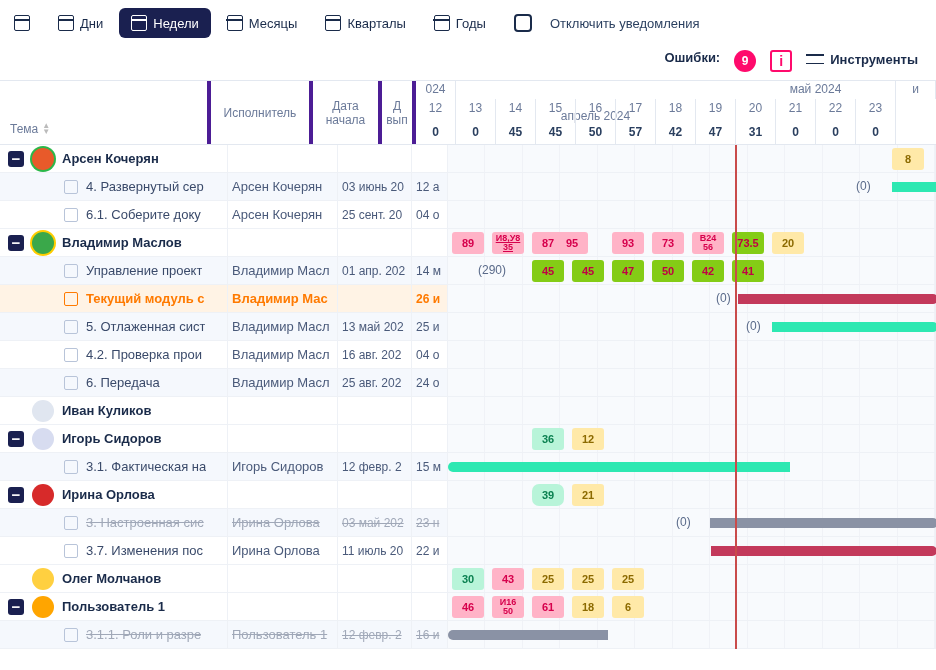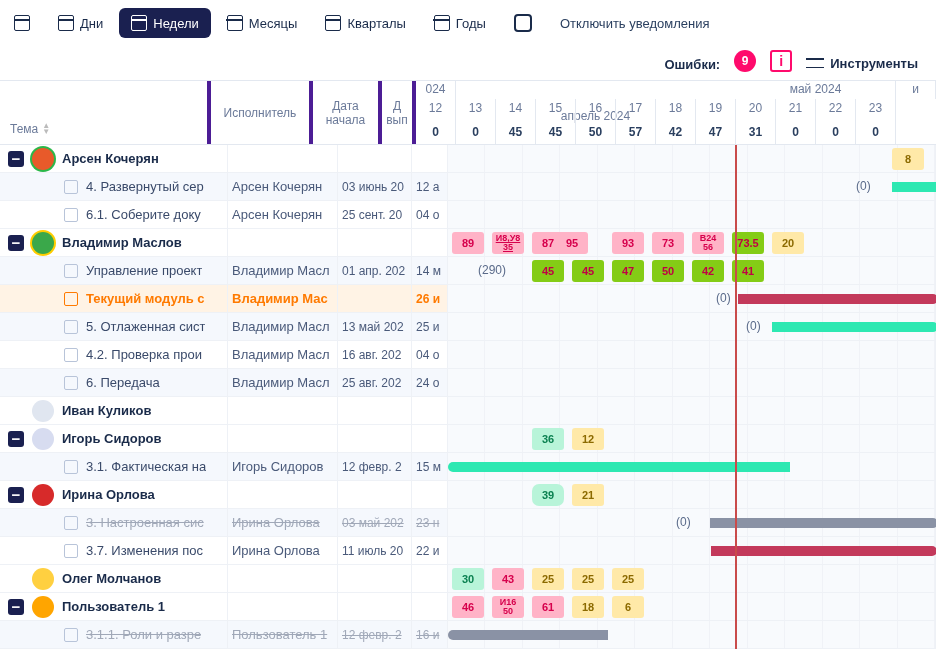--- a/index.html
+++ b/index.html
@@ -4,21 +4,21 @@
 <style>
 *{box-sizing:border-box;margin:0;padding:0;font-family:Arial,sans-serif}
 body{background:#fff;font-size:13px;color:#2a3f5f;width:936px;height:670px;overflow:hidden}
 .toolbar{display:flex;align-items:center;padding:8px 14px;gap:4px}
 .tb-btn{display:flex;align-items:center;gap:6px;padding:7px 12px;border-radius:6px;cursor:pointer;color:#1a2b4a;font-weight:500}
 .tb-btn.active{background:#1a2050;color:#fff}
 .cal-icon{width:16px;height:16px;border:1.5px solid currentColor;border-radius:2px;position:relative}
 .cal-icon::before,.cal-icon::after{content:'';position:absolute;background:currentColor}
 .cal-icon::before{width:16px;height:1.5px;top:3px;left:-1.5px}
 .checkbox-sq{width:18px;height:18px;border:2px solid #1a2b4a;border-radius:4px;margin-left:12px}
-.toolbar-right{display:flex;justify-content:flex-end;align-items:flex-end;gap:14px;padding:4px 18px 8px}
+.toolbar-right{display:flex;justify-content:flex-end;align-items:flex-start;gap:14px;padding:4px 18px 8px}
 .err-label{font-weight:700;color:#1a2b4a}
 .err-badge{background:#ff0a6c;color:#fff;border-radius:50%;width:22px;height:22px;display:inline-flex;align-items:center;justify-content:center;font-weight:700;font-size:12px}
 .info-icon{width:22px;height:22px;border:2px solid #ff0a6c;border-radius:3px;color:#ff0a6c;display:flex;align-items:center;justify-content:center;font-weight:700;font-size:14px}
 .tools-btn{display:flex;align-items:center;gap:6px;font-weight:600;color:#1a2b4a}
 .sliders{width:18px;height:18px;position:relative}
 .sliders::before,.sliders::after{content:'';position:absolute;height:1.5px;background:#1a2b4a;left:0;right:0}
 .sliders::before{top:4px}.sliders::after{bottom:4px}
 .grid-wrap{position:relative;border-top:1px solid #e3e8f0}
 .headers{display:flex;height:64px;border-bottom:1px solid #e3e8f0}
 .hcol{border-right:4px solid #4c1d95;display:flex;flex-direction:column;justify-content:center;align-items:center;color:#6b7a99;font-size:12px;padding:2px 4px;text-align:center}
@@ -95,21 +95,21 @@
     </div>
   <div class="tb-btn">
       <span class="cal-icon"></span>
       <span>Кварталы</span>
     </div>
   <div class="tb-btn">
       <span class="cal-icon"></span>
       <span>Годы</span>
     </div>
   <div class="checkbox-sq"></div>
-  <div style="margin-left:24px">Отключить уведомления</div>
+  <div style="margin-left:14px">Отключить уведомления</div>
 </div>
 <div class="toolbar-right">
   <span class="err-label">Ошибки:</span>
   <span class="err-badge">9</span>
   <span class="info-icon">i</span>
   <div class="tools-btn">
       <span class="sliders"></span>
       <span>Инструменты</span>
     </div>
 </div>

